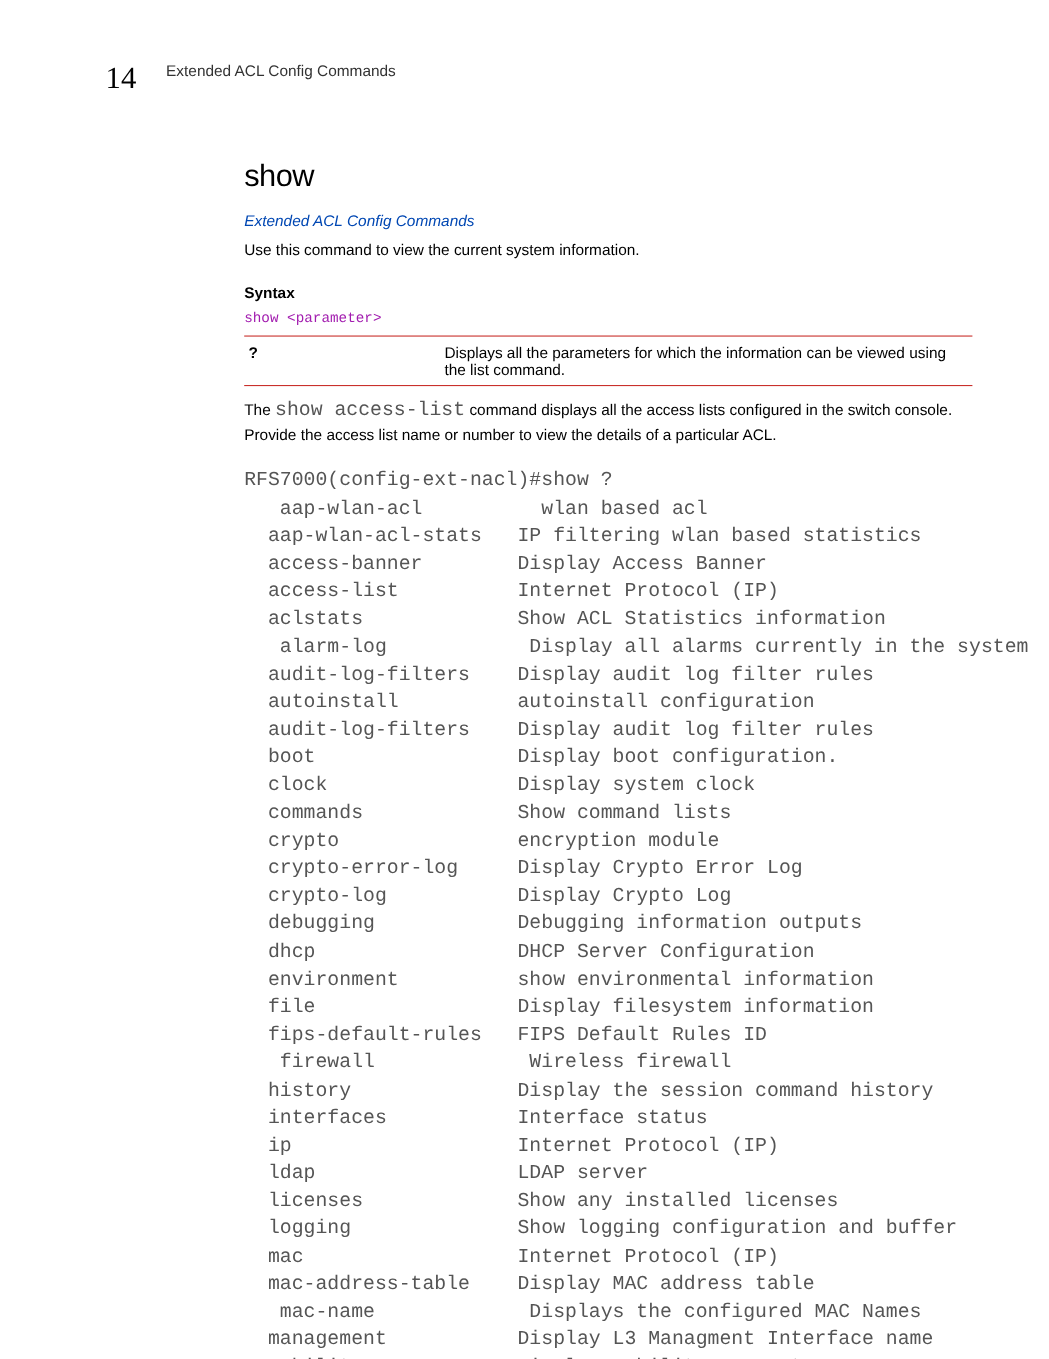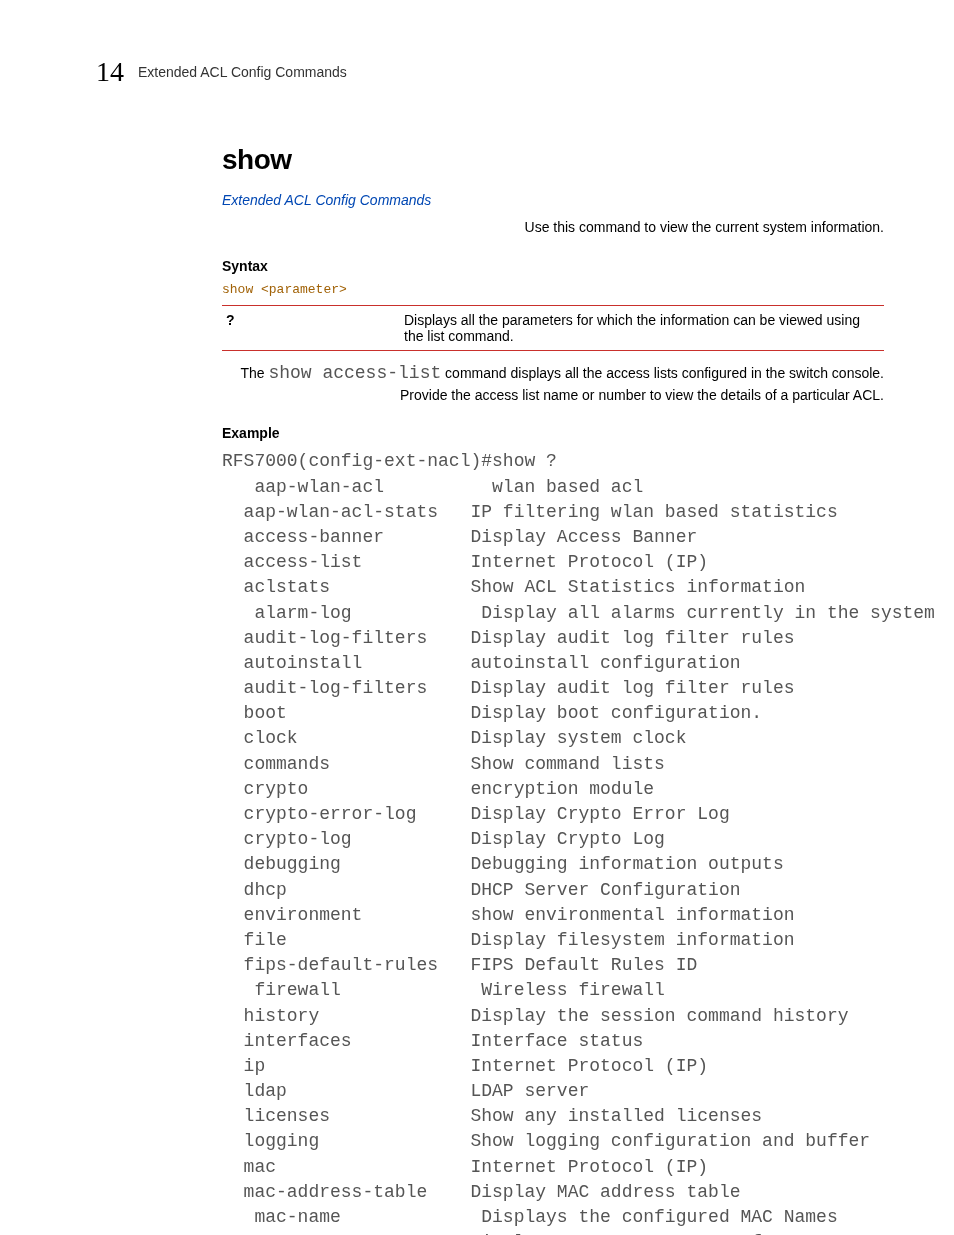--- a/index.html
+++ b/index.html
@@ -7,67 +7,67 @@
     font-size: 14px;
     color: #000;
     margin: 0;
     padding: 56px 70px 60px 96px;
     background: #fff;
     width: 954px;
     box-sizing: border-box;
   }
   .page-header {
     display: flex;
-    align-items: center;
+    align-items: flex-start;
     margin-bottom: 56px;
+    gap: 13px;
   }
   .chapter-number {
     font-size: 28px;
     font-weight: 400;
     margin-right: 14px;
     font-family: "Times New Roman", serif;
   }
   .chapter-title {
     font-size: 14px;
     color: #333;
   }
   .content {
     margin-left: 126px;
   }
   h1.cmd-title {
     font-size: 28px;
-    font-weight: 700;
+    font-weight: 400;
     margin: 0 0 16px 0;
     font-family: Arial, sans-serif;
     letter-spacing: -0.5px;
   }
   .link {
     color: #0047b3;
     font-style: italic;
     font-weight: 400;
     font-size: 14px;
     display: block;
     margin-bottom: 10px;
   }
   .body-text {
     font-size: 14px;
     color: #000;
     margin-bottom: 20px;
     line-height: 1.4;
-    text-align: right;
   }
   .section-label {
     font-weight: 700;
     font-size: 14px;
     margin-bottom: 8px;
   }
   .mono {
     font-family: "Courier New", Courier, monospace;
     font-size: 13px;
-    color: #a16207;
+    color: #a21caf;
     margin-bottom: 8px;
   }
   .mono-inline {
     font-family: "Courier New", Courier, monospace;
     font-size: 18px;
     color: #555;
   }
   .param-table {
     width: 100%;
     border-collapse: collapse;
@@ -120,21 +120,20 @@
       <td class="param-key">?</td>
       <td>Displays all the parameters for which the information can be viewed using the list command.</td>
     </tr>
   </tbody>
     </table>
 
   <div class="body-text">
     <span>The </span><span class="mono-inline">show access-list</span><span> command displays all the access lists configured in the switch console. Provide the access list name or number to view the details of a particular ACL.</span>
   </div>
 
-  <div class="section-label">Example</div>
   <div class="example-block">RFS7000(config-ext-nacl)#show ?
    aap-wlan-acl          wlan based acl
   aap-wlan-acl-stats   IP filtering wlan based statistics
   access-banner        Display Access Banner
   access-list          Internet Protocol (IP)
   aclstats             Show ACL Statistics information
    alarm-log            Display all alarms currently in the system
   audit-log-filters    Display audit log filter rules
   autoinstall          autoinstall configuration
   audit-log-filters    Display audit log filter rules

